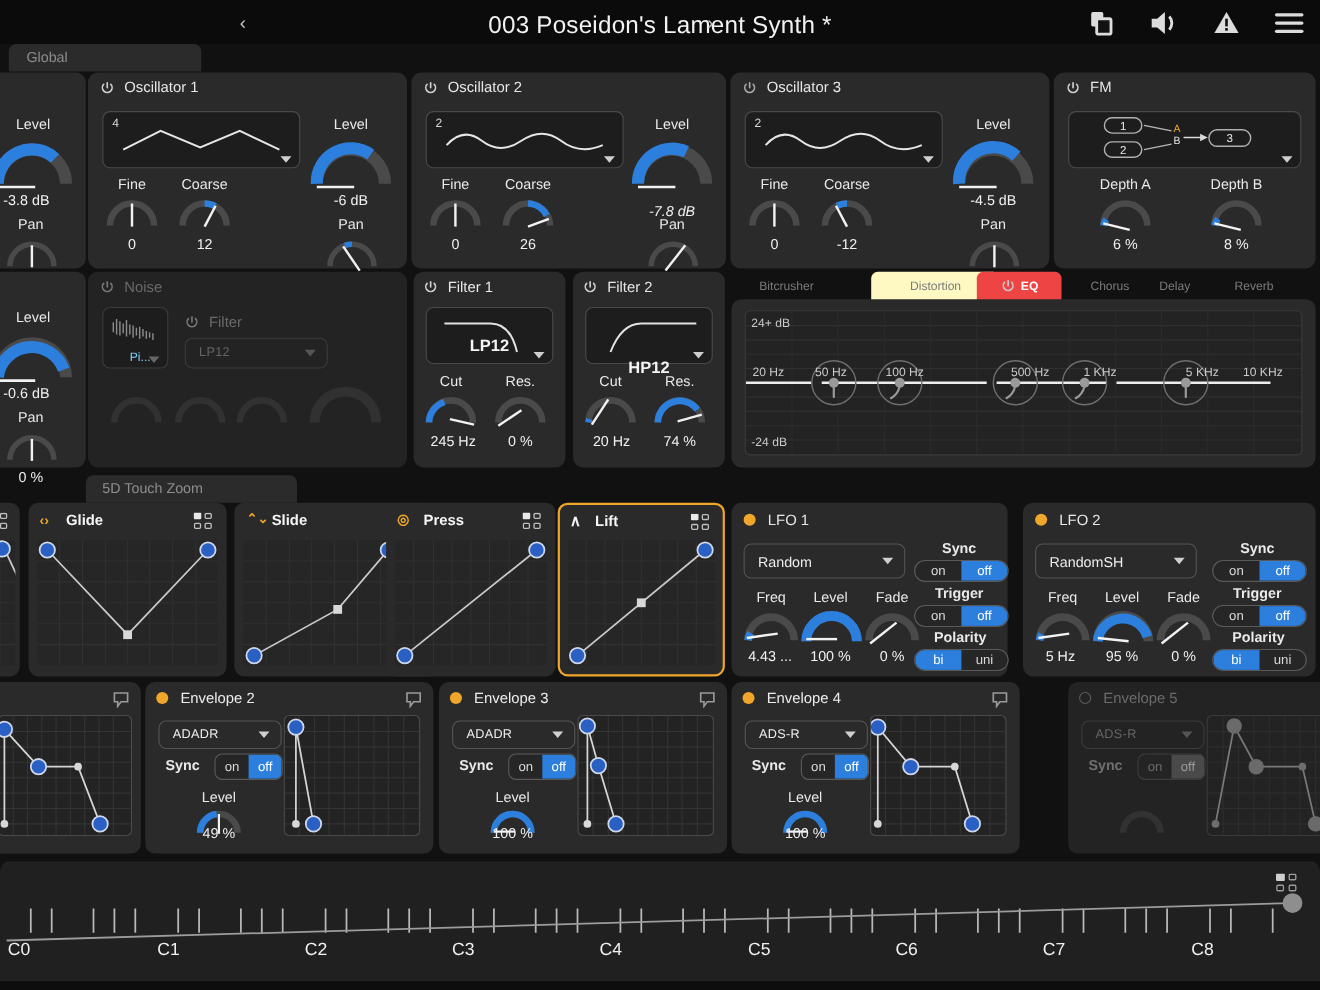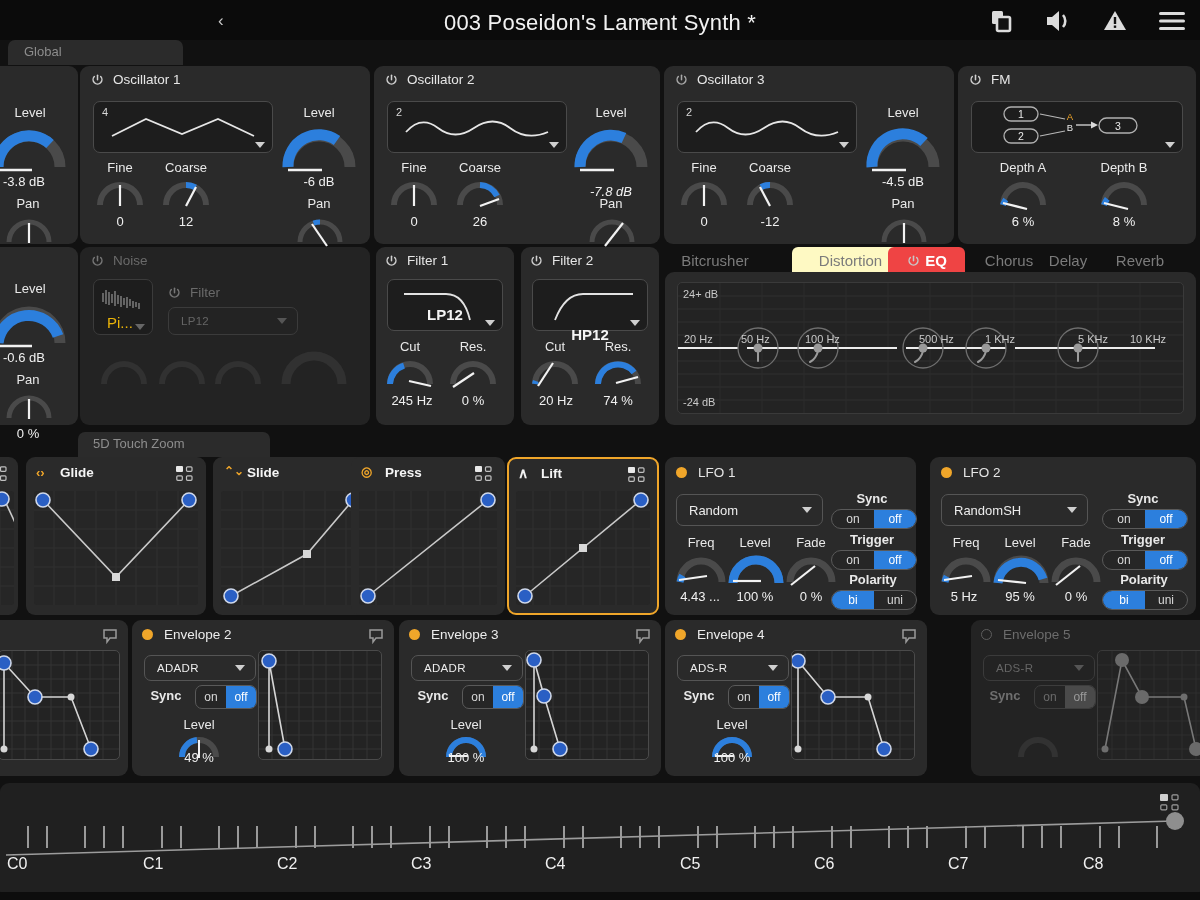--- a/index.html
+++ b/index.html
@@ -101,21 +101,21 @@
     display:flex; overflow:hidden; background:#262626;
   }
   .toggle > div { flex:1; display:flex; align-items:center; justify-content:center;
     font-size:12px; color:#d8d8d8; }
   .toggle .act { background:#2c7fdd; color:#fff; }
   .toggle.off-state { border-color:#3d3d3d; background:#242424; }
   .toggle.off-state > div { color:#6a6a6a; }
   .toggle.off-state .act { background:#4a4a4a; color:#9a9a9a; }
   .fxtab {
     position:absolute; height:27px; display:flex; align-items:center; justify-content:center;
-    font-size:15px; color:#7b7b7b; border-radius:6px 6px 0 0;
+    font-size:11px; color:#7b7b7b; border-radius:6px 6px 0 0;
   }
   .fxtab.active { color:#ffffff; font-weight:bold; background:#ef4444;text-align:right; }
   .fxtab.hover { background:#fef9c3;margin-left:24px; }
 
   
   .eqgraph { position:absolute; background:#232323; border:1px solid #3a3a3a; border-radius:5px; }
   .eqgraph svg { display:block; }
   .eq-lbl { position:absolute; font-size:11px; color:#c9c9c9; white-space:nowrap; }
 
   
@@ -463,21 +463,21 @@
             <line x1="24" y1="24" x2="24" y2="15"></line>
           <line x1="27" y1="27" x2="27" y2="16"></line>
             <line x1="30" y1="25" x2="30" y2="18"></line>
           <line x1="33" y1="28" x2="33" y2="17"></line>
             <line x1="36" y1="26" x2="36" y2="19"></line>
           <line x1="39" y1="28" x2="39" y2="21"></line>
             <line x1="42" y1="27" x2="42" y2="22"></line>
           <line x1="45" y1="29" x2="45" y2="23"></line>
         </g>
       </svg>
-      <div style="position:absolute; left:13px; bottom:3px; font-size:15px; color:#eab308;">Pi...</div>
+      <div style="position:absolute; left:24px; bottom:3px; font-size:11px; color:#7dd3fc;">Pi...</div>
       <div class="caret" style="border-top-color:#666;"></div>
     </div>
     <div class="pwr" style="left:88px; top:40px;">
       <svg width="13" height="13" viewBox="0 0 13 13">
           <path d="M6.5 1.2 v4.6" stroke="#777" stroke-width="1.5" fill="none" stroke-linecap="round"></path>
           <path d="M3.3 2.6 a4.4 4.4 0 1 0 6.4 0" stroke="#777" stroke-width="1.5" fill="none" stroke-linecap="round"></path>
         </svg>
     </div>
     <div class="panel-title off" style="left:110px; top:38px;">Filter</div>
     <div class="sel small off" style="left:88px; top:60px; width:130px; height:28px;">

